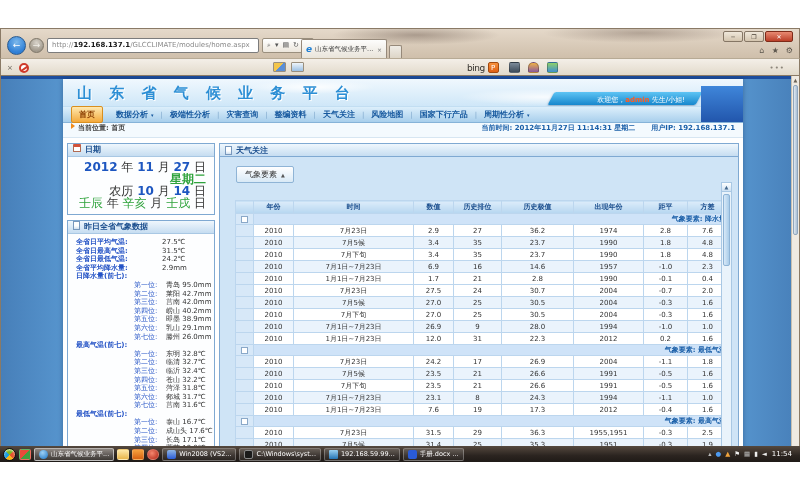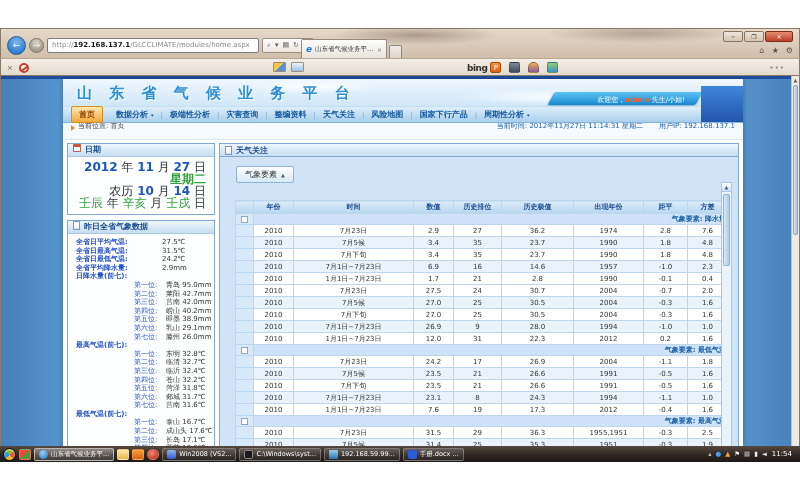--- a/index.html
+++ b/index.html
@@ -44,21 +44,21 @@
   .cmd-row { position:relative; height:18px; background:linear-gradient(#f4efe8,#e2dacb);
     border:1px solid #8a7a66; border-top:1px solid #b7aa95; }
   .cmd-left { position:absolute; left:6px; top:4px; display:flex; align-items:center; gap:6px; }
   .x-sm { font-size:7px; color:#6a655c; line-height:1; }
   .no-entry { width:10px; height:10px; border:2px solid #cf3a2a; border-radius:50%; position:relative; background:#fff; }
   .no-entry:after { content:""; position:absolute; left:-1px; top:2.5px; width:8px; height:1.6px; background:#cf3a2a; transform:rotate(-35deg); }
   .cmd-pics { position:absolute; left:272px; top:3px; display:flex; gap:5px; }
   .pic-cards { width:13px; height:10px; border-radius:1px; background:linear-gradient(135deg,#f3c54a 50%,#5c8fd6 50%); border:1px solid #9a8f7e; }
   .pic-mail { width:13px; height:10px; border-radius:1px; background:linear-gradient(#eef4fa,#9cc0e4); border:1px solid #9a8f7e; }
   .bing-group { position:absolute; left:466px; top:3px; display:flex; align-items:center; gap:3px; }
-  .bing-label { font-size:9px; font-weight:bold; color:#33302b; letter-spacing:-.5px; }
+  .bing-label { font-size:9px; font-weight:normal; color:#33302b; letter-spacing:-.5px; }
   .bing-box { width:11px; height:11px; border-radius:2px; background:linear-gradient(#f6913d,#e05f12); border:1px solid #a34a10;
     color:#fff; font-size:7px; display:flex; align-items:center; justify-content:center; }
   .plugin-icons { position:absolute; left:508px; top:3px; display:flex; gap:8px; }
   .plug { width:11px; height:11px; border-radius:2px; border:1px solid rgba(0,0,0,.25); }
   .plug.cam { background:linear-gradient(#7c8a99,#3d4b5a); }
   .plug.assist { background:linear-gradient(#f0b24a,#8a5a9c); border-radius:50% 50% 2px 2px; }
   .plug.share { background:linear-gradient(#8fd06a,#3f8fd0); }
   .cmd-dots { position:absolute; right:14px; top:5px; font-size:7px; color:#8c857a; letter-spacing:1px; }
 
   
@@ -87,22 +87,22 @@
   
   .menubar { position:relative; z-index:2; height:17px; background:linear-gradient(#ddeffb,#a8cfec);
     border-top:1px solid #c2def2; border-bottom:1px solid #86b3d8; display:flex; align-items:center;
     padding-left:8px; font-size:8px; font-weight:bold; color:#16589e; white-space:nowrap; }
   .menu-item { padding:2px 7px; display:flex; align-items:center; cursor:default; }
   .menu-item.active { background:linear-gradient(#ffe9b0,#f3a93c); border:1px solid #d98f1f; border-radius:2px; color:#8a3d00; margin-right:6px; }
   .menu-sep { color:#7fa8cc; font-weight:normal; font-size:7px; }
   .m-arrow { font-size:5px; margin-left:3px; color:#16589e; }
 
   
-  .crumbbar { height:15px; background:#f4fafe; border-bottom:1px solid #d7e6f2; display:flex; align-items:flex-end;
-    font-size:7px; color:#444; padding:8px 8px; }
+  .crumbbar { height:15px; background:#f4fafe; border-bottom:1px solid #d7e6f2; display:flex; align-items:flex-start;
+    font-size:7px; color:#444; padding:0 8px;font-weight:bold; }
   .crumb-ic { width:0; height:0; border-left:4px solid #f08c1e; border-top:3px solid transparent; border-bottom:3px solid transparent; margin-right:3px; }
   .crumb-right { margin-left:auto; display:flex; gap:16px; color:#1a5fa8; }
 
   
   .contentwrap { position:absolute; left:0; right:0; top:62px; bottom:0; background:#fff; }
   .sidebar { position:absolute; left:4px; top:2px; width:148px; }
   .panel { border:1px solid #7fa9d2; background:#fdfeff; margin-bottom:5px; }
   .panel-hd { height:13px; background:linear-gradient(#eff7fd,#c6ddf1); border-bottom:1px solid #a9c8e4;
     display:flex; align-items:flex-start; gap:4px; padding:0 5px; font-size:8px; font-weight:bold; color:#1c4f8e; }
   .ic-cal { width:8px; height:8px; background:#fff; border:1px solid #b06a52; border-top:3px solid #d2523a; border-radius:1px; }

